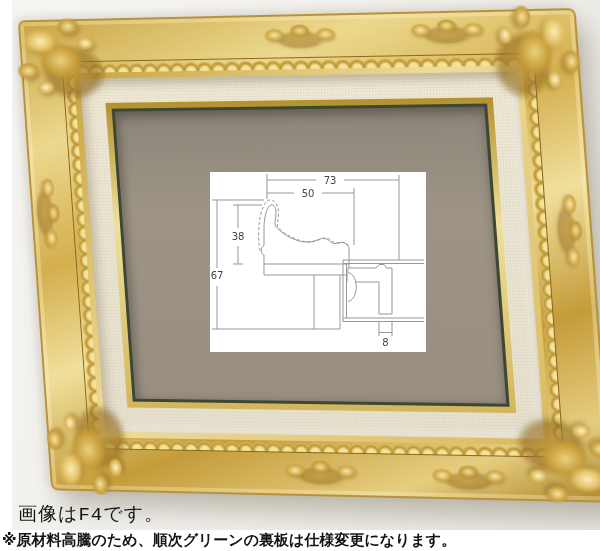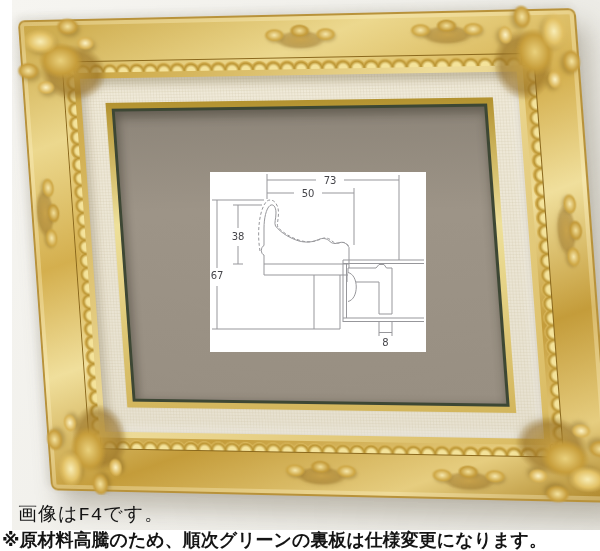--- a/index.html
+++ b/index.html
@@ -70,21 +70,21 @@
   .sprig.ls{left:-25px;top:38%;transform:rotate(90deg);}
   .sprig.rs{right:-22px;top:42%;transform:rotate(90deg);}
   
   .diagram{position:absolute;left:198px;top:172px;width:216px;height:180px;background:#ffffff;}
   .diagram svg{display:block;}
   
   .caption1{position:absolute;left:6px;top:501px;color:#141414;
             font-family:Liberation Mono, monospace;
             font-size:19px;letter-spacing:1px;}
   .notice{position:absolute;left:0;top:530px;width:600px;height:21px;background:#ffffff;
-          color:#141414;font-weight:700;font-size:18px;line-height:20px;
+          color:#141414;font-weight:700;font-size:15px;line-height:20px;
           font-family:"Liberation Sans","DejaVu Sans",sans-serif;
           padding-left:2px;box-sizing:border-box;white-space:nowrap;}
 </style>
 </head>
 <body>
 
 <div class="stage">
   <div class="photo">
     <div class="frame-wrap">
       <div class="frame-outer"></div>

